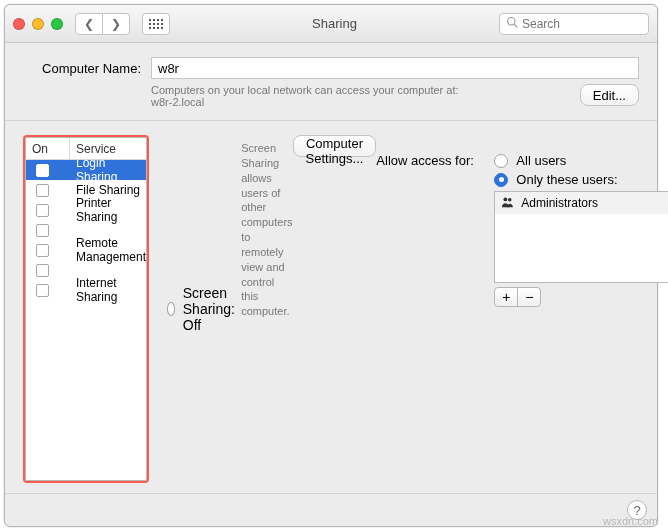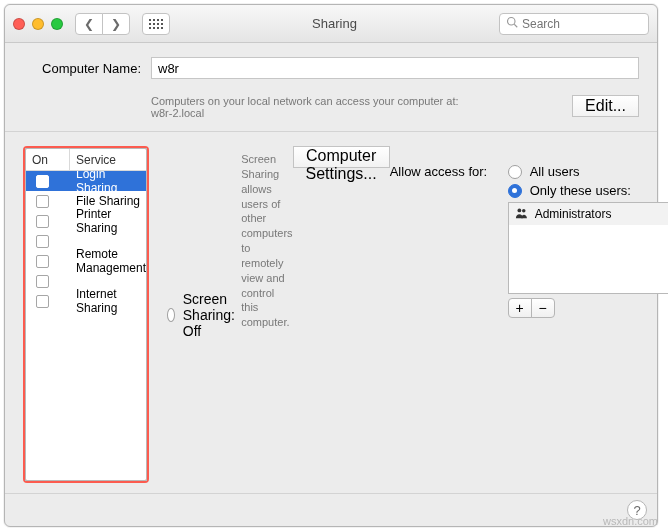--- a/index.html
+++ b/index.html
@@ -16,23 +16,23 @@
   .gridbtn { width:28px; height:22px; background:#fff; border:1px solid #c3c3c3; border-radius:4px; margin-left:6px; display:flex;align-items:center;justify-content:center;}
   .grid-dots{display:grid;grid-template-columns:repeat(4,2px);grid-template-rows:repeat(3,2px);gap:2px}
   .grid-dots span{width:2px;height:2px;background:#555}
   .title { flex:1; text-align:center; font-size:13px; color:#4a4a4a; font-weight:400; }
   .search { width:150px; height:22px; border:1px solid #c3c3c3; border-radius:4px; background:#fff; display:flex; align-items:center; padding:0 6px; color:#9a9a9a; gap:4px; }
   .search input{border:none;outline:none;font-size:12px;width:100%;background:transparent}
   .content { flex:1; padding:14px 18px 10px 18px; display:flex; flex-direction:column; }
   .row1 { display:flex; align-items:center; gap:10px; margin-bottom:4px; }
   .label { text-align:right; width:118px; }
   .name-input { flex:1; height:22px; border:1px solid #c6c6c6; border-radius:0; background:#fff; padding:0 6px; font-size:13px; }
-  .subtext { margin-left:128px; margin-top:12px; font-size:11px; color:#787878; display:flex; align-items:flex-start;justify-content:center; }
+  .subtext { margin-left:128px; margin-top:1px; font-size:11px; color:#787878; display:flex; align-items:flex-start;justify-content:center; }
   .subtext .col{flex:1}
-  .btn { height:22px; padding:0 12px; border:1px solid #c3c3c3; border-radius:0; background:linear-gradient(#fff,#f2f2f2); font-size:16px; }
+  .btn { height:22px; padding:0 12px; border:1px solid #c3c3c3; border-radius:8px; background:linear-gradient(#fff,#f2f2f2); font-size:13px; }
   .divider{height:1px;background:#d3d3d3;margin:12px -18px 0 -18px}
   .main { display:flex; flex:1; padding-top:14px; gap:18px; }
   .services { width:195px; border:3px solid #fc5b4f; border-radius:4px; background:#fff; display:flex; flex-direction:column;}
   .svc-inner{border:1px solid #b9b9b9; margin:-1px; flex:1; display:flex; flex-direction:column}
   .svc-head { display:flex; height:22px; border-bottom:1px solid #d9d9d9; font-size:12px; color:#333; align-items:center; }
   .col-on{width:44px; text-align:left; padding-left:6px; border-right:1px solid #d9d9d9; height:100%; display:flex; align-items:center}
   .col-svc{flex:1; padding-left:6px; height:100%; display:flex; align-items:center}
   .svc-list{flex:1; overflow:auto}
   .svc-row{display:flex; height:20px; align-items:center; font-size:12px;}
   .svc-row .chk{width:44px; display:flex; justify-content:flex-start; padding-left:10px}

